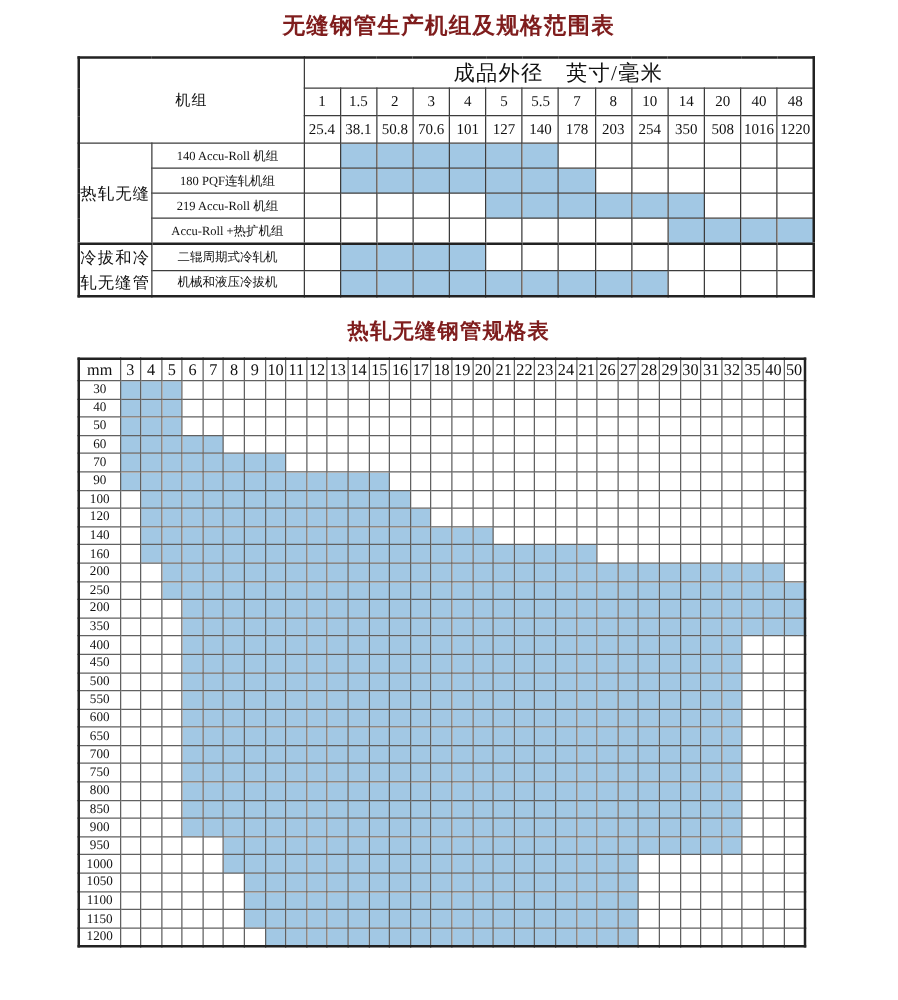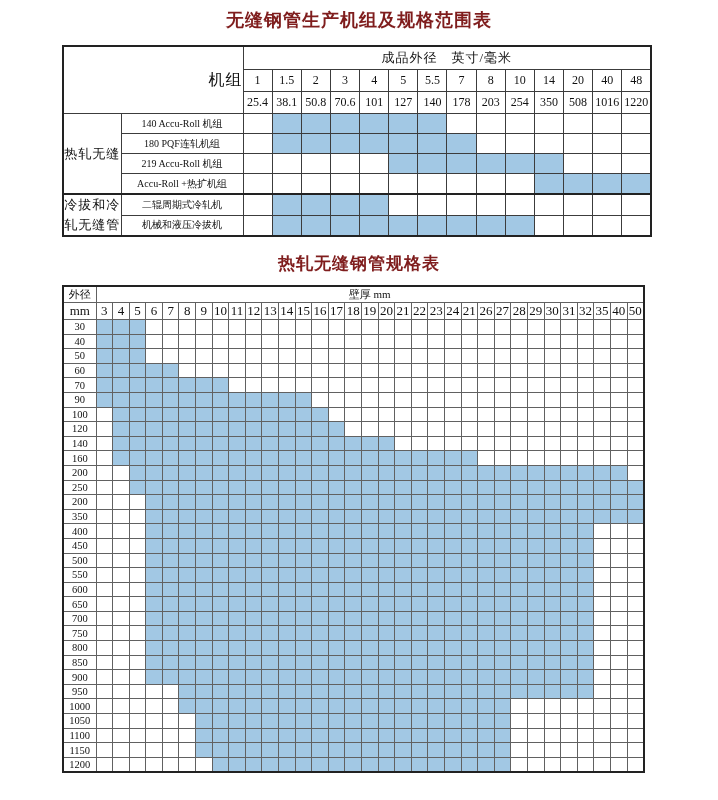--- a/index.html
+++ b/index.html
@@ -18,22 +18,22 @@
     letter-spacing:1px;margin:8px 0 13px 0;color:#7f1d1d;
   }
   .doc-title.second{font-size:17px;margin:15px 0 9px 0;}
   table{border-collapse:collapse;table-layout:fixed;margin-left:62px;}
   td{padding:0;text-align:center;vertical-align:middle;overflow:hidden;}
   td.hl{background:var(--hl);}
 
   
   #t1{width:590px;border:2px solid var(--frame);}
   #t1 td{border:1px solid var(--grid1);}
-  #t1 td.hdr{height:22px;font-size:13px;letter-spacing:1px;}
-  #t1 td.corner{font-size:16px;letter-spacing:1px;text-align:right;}
+  #t1 td.hdr{height:22px;font-size:17px;letter-spacing:1px;}
+  #t1 td.corner{font-size:12px;letter-spacing:1px;}
   #t1 td.num{height:21px;font-size:12px;}
   #t1 td.machine{height:19px;font-size:10px;}
   #t1 td.cell{height:19px;}
   #t1 td.grp{font-size:13px;white-space:pre-line;line-height:20px;letter-spacing:1px;margin-left:32px;}
   #t1 tr.sep td{border-top:2px solid var(--frame);}
 
   
   #t2{width:583px;border:2px solid var(--frame);}
   #t2 td{border:1px solid var(--grid2);}
   #t2 td.h1{height:15px;font-size:11px;}
@@ -243,24 +243,20 @@
       <col>
       <col>
       <col>
       <col>
       <col>
       <col>
       <col>
       <col>
     </colgroup>
     <tbody id="t2body">
-      <tr>
-        <td class="h1">外径</td>
-        <td class="h1" colspan="33">壁厚 mm</td>
-      </tr>
       <tr>
         <td class="h2">mm</td>
         <td class="h2">3</td>
         <td class="h2">4</td>
         <td class="h2">5</td>
         <td class="h2">6</td>
         <td class="h2">7</td>
         <td class="h2">8</td>
         <td class="h2">9</td>
         <td class="h2">10</td>

